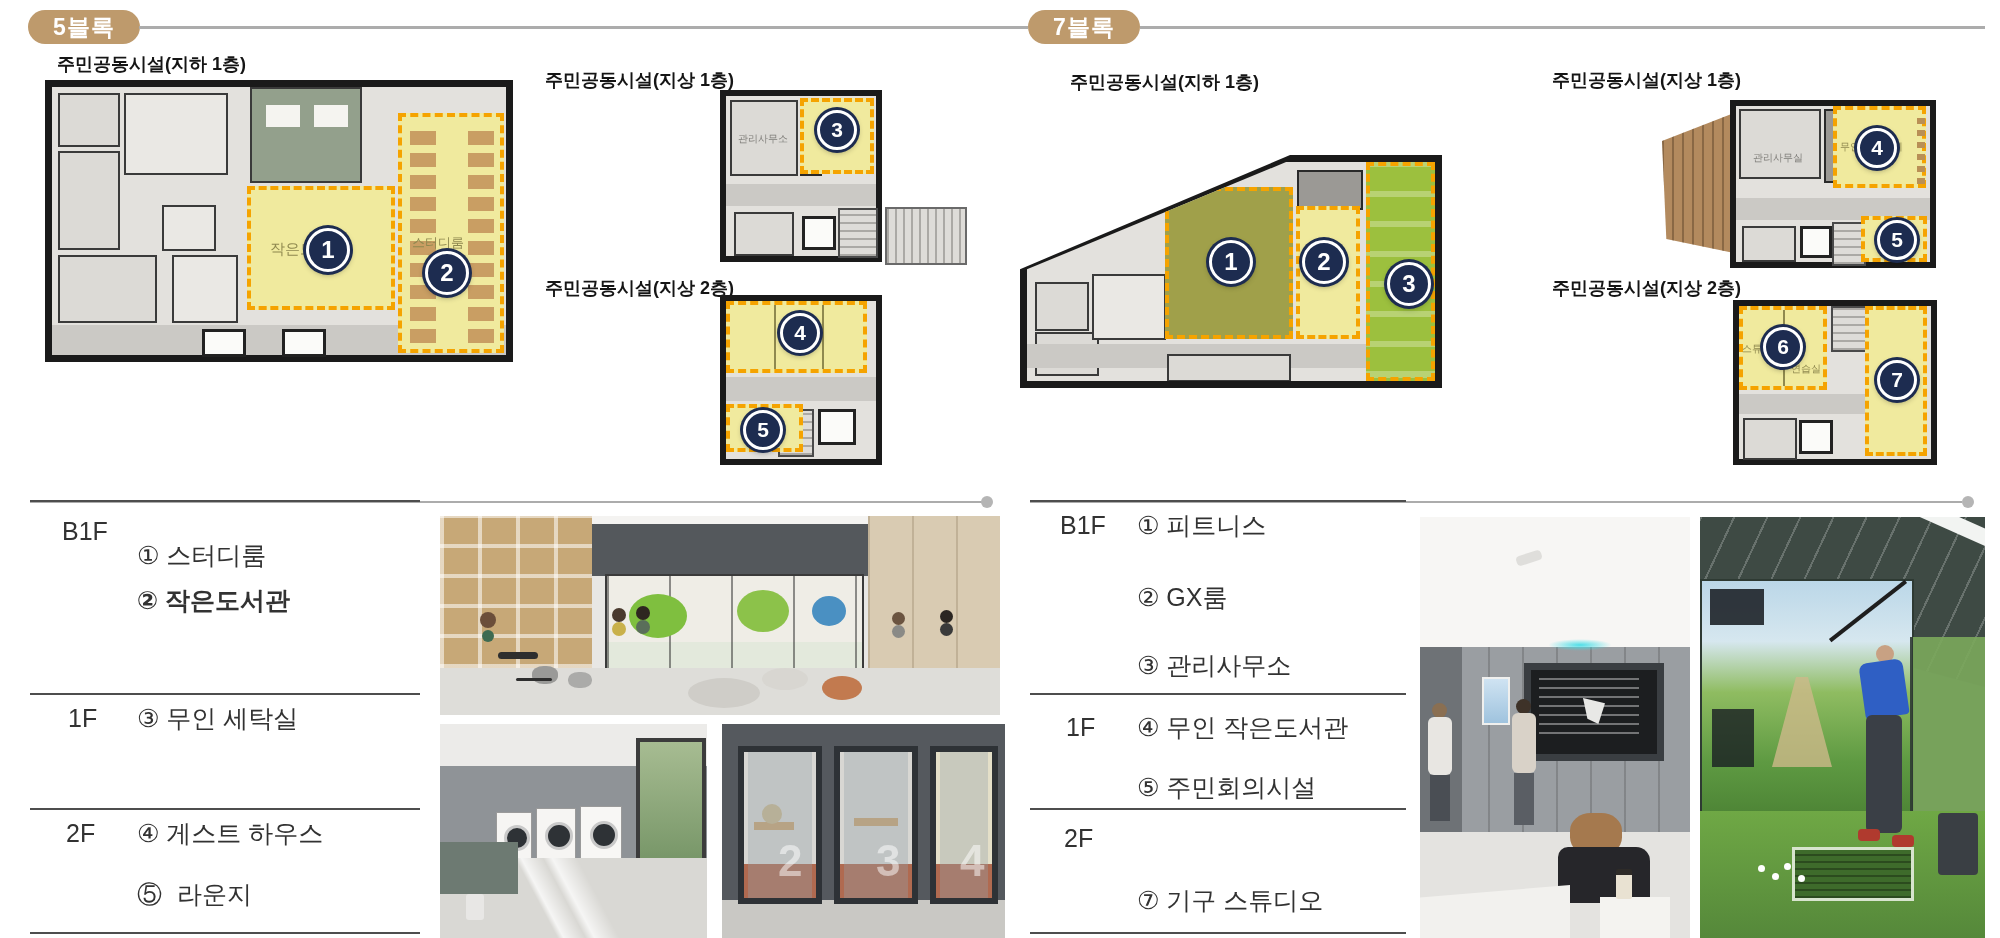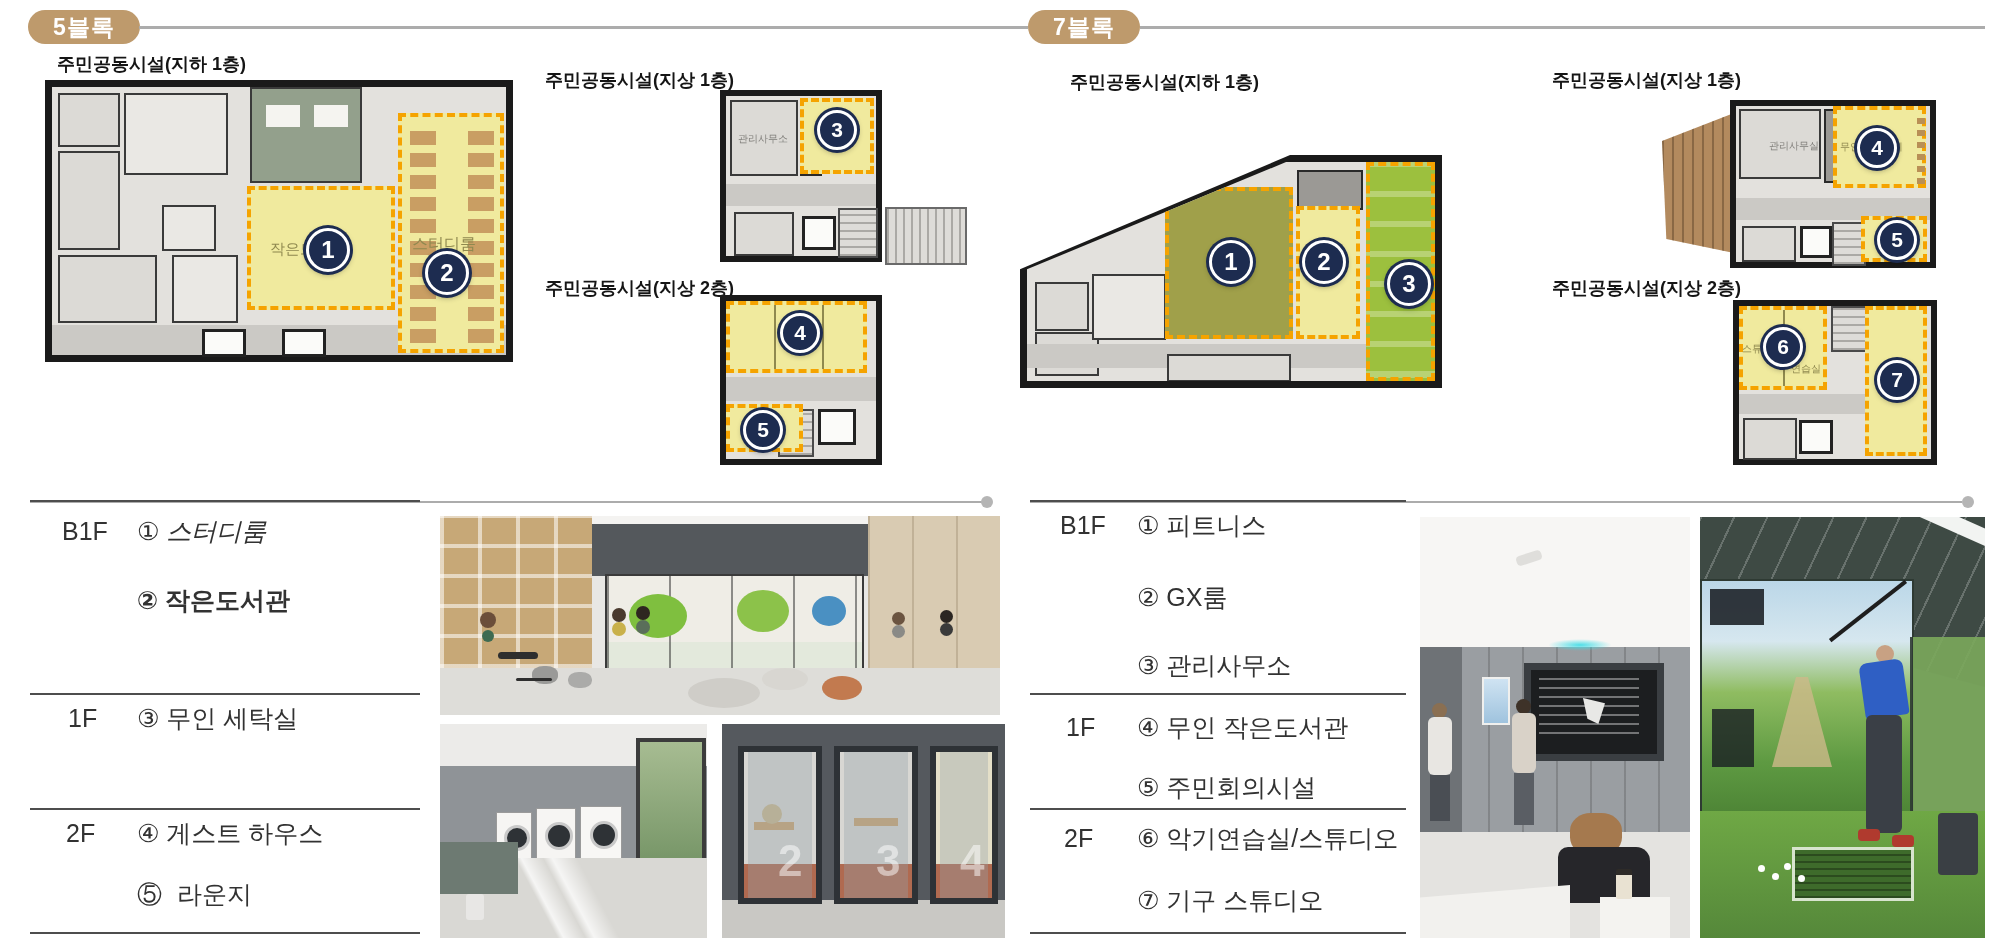--- a/index.html
+++ b/index.html
@@ -22,21 +22,21 @@
   .elev{position:absolute;background:#FBFBF9;border:3px solid #222;}
   .hatch{position:absolute;background:#DEDCD8;border:2px solid #4A4A4A;
          background-image:repeating-linear-gradient(0deg,#ABA9A5 0 2px,transparent 2px 8px);}
   .hatch.h90{background-image:repeating-linear-gradient(90deg,#ABA9A5 0 2px,transparent 2px 8px);}
   .hl{position:absolute;background:#F0EA9E;border:4px dashed #F5A300;box-sizing:border-box;}
   .marker{position:absolute;width:44px;height:44px;border-radius:50%;background:#1D2C50;
           border:3px solid #fff;box-shadow:0 0 0 3px #1D2C50,0 2px 6px rgba(0,0,0,.45);
           color:#fff;font-weight:bold;font-size:24px;display:flex;align-items:center;justify-content:center;
           box-sizing:border-box;z-index:5;}
   .marker.sm{width:40px;height:40px;font-size:21px;}
-  .roomlabel{position:absolute;color:#8F894F;font-size:16px;white-space:nowrap;z-index:1;}
+  .roomlabel{position:absolute;color:#8F894F;font-size:13px;white-space:nowrap;z-index:1;}
   .officelabel{position:absolute;color:#7E7C78;font-size:10px;white-space:nowrap;}
   .photo{position:absolute;overflow:hidden;background:#E8E7E4;}
   .pp{position:absolute;}
 </style>
 </head>
 <body>
 
 <div class="page">
 
   <div class="abs badge" style="left:28px;top:10px;width:112px;height:34px;">5블록</div>
@@ -119,21 +119,21 @@
       <div class="hl" style="left:269px;top:44px;width:64px;height:133px;"></div>
       <div class="marker" style="left:275px;top:78px;">2</div>
       <div class="hl" style="left:339px;top:0;width:69px;height:219px;background:#9CC03E;background-image:repeating-linear-gradient(0deg,rgba(255,255,255,.28) 0 6px,transparent 6px 30px);"></div>
       <div class="marker" style="left:360px;top:100px;">3</div>
     </div>
   </div>
 
   <div class="abs" style="left:1662px;top:113px;width:72px;height:140px;background:#B38A5E;background-image:repeating-linear-gradient(90deg,rgba(60,40,20,.35) 0 2px,transparent 2px 10px);clip-path:polygon(0 20%,100% 0,100% 100%,6% 90%);"></div>
   <div class="abs plan-sm" style="left:1730px;top:100px;width:194px;height:156px;">
     <div class="room" style="left:3px;top:3px;width:78px;height:66px;">
-      <div class="officelabel" style="left:12px;top:28px;margin-left:16px;">관리사무실</div>
+      <div class="officelabel" style="left:12px;top:40px;">관리사무실</div>
     </div>
     <div class="room dark" style="left:88px;top:3px;width:32px;height:70px;"></div>
     <div class="corr" style="left:0;top:92px;width:194px;height:22px;"></div>
     <div class="room" style="left:6px;top:120px;width:50px;height:32px;"></div>
     <div class="elev" style="left:64px;top:120px;width:26px;height:26px;"></div>
     <div class="hatch" style="left:96px;top:116px;width:30px;height:40px;"></div>
     <div class="hl" style="left:97px;top:0;width:93px;height:82px;">
       <div class="abs" style="left:80px;top:4px;width:8px;height:70px;background-image:repeating-linear-gradient(0deg,#B98F55 0 6px,transparent 6px 12px);"></div>
     </div>
     <div class="roomlabel" style="left:104px;top:34px;font-size:10px;">무인 로봇카페</div>
@@ -160,41 +160,40 @@
   <div class="abs" style="left:30px;top:501px;width:956px;height:2px;background:#ACACAC;"></div>
   <div class="abs dot" style="left:981px;top:496px;"></div>
   <div class="abs" style="left:1030px;top:501px;width:932px;height:2px;background:#ACACAC;"></div>
   <div class="abs dot" style="left:1962px;top:496px;"></div>
 
   <div class="abs tline" style="left:30px;top:500px;width:390px;"></div>
   <div class="abs tline" style="left:30px;top:693px;width:390px;"></div>
   <div class="abs tline" style="left:30px;top:808px;width:390px;"></div>
   <div class="abs tline" style="left:30px;top:932px;width:390px;"></div>
   <div class="abs floor" style="left:62px;top:516px;">B1F</div>
-  <div class="abs item" style="left:137px;top:516px;font-style:italic;">① 스터디룸</div>
+  <div class="abs item" style="left:137px;top:540px;">① 스터디룸</div>
   <div class="abs item" style="left:137px;top:585px;font-weight:bold;">② 작은도서관</div>
   <div class="abs floor" style="left:68px;top:703px;">1F</div>
   <div class="abs item" style="left:137px;top:703px;">③ 무인 세탁실</div>
   <div class="abs floor" style="left:66px;top:818px;">2F</div>
   <div class="abs item" style="left:137px;top:818px;">④ 게스트 하우스</div>
   <div class="abs item" style="left:137px;top:882px;font-family:Liberation Mono, monospace;">⑤ 라운지</div>
 
   <div class="abs tline" style="left:1030px;top:500px;width:376px;"></div>
   <div class="abs tline" style="left:1030px;top:693px;width:376px;"></div>
   <div class="abs tline" style="left:1030px;top:808px;width:376px;"></div>
   <div class="abs tline" style="left:1030px;top:932px;width:376px;"></div>
   <div class="abs floor" style="left:1060px;top:510px;">B1F</div>
   <div class="abs item" style="left:1137px;top:510px;">① 피트니스</div>
   <div class="abs item" style="left:1137px;top:582px;">② GX룸</div>
   <div class="abs item" style="left:1137px;top:650px;">③ 관리사무소</div>
   <div class="abs floor" style="left:1066px;top:712px;">1F</div>
   <div class="abs item" style="left:1137px;top:712px;">④ 무인 작은도서관</div>
   <div class="abs item" style="left:1137px;top:772px;">⑤ 주민회의시설</div>
   <div class="abs floor" style="left:1064px;top:823px;">2F</div>
-  <div class="abs item" style="left:1137px;top:823px;">⑥ 악기연습실/스튜디오</div>
   <div class="abs item" style="left:1137px;top:885px;">⑦ 기구 스튜디오</div>
 
   <div class="photo" style="left:440px;top:516px;width:560px;height:199px;">
     <div class="pp" style="left:0;top:0;width:560px;height:34px;background:#F4F3F1;"></div>
     <div class="pp" style="left:118px;top:8px;width:334px;height:52px;background:#54585C;clip-path:polygon(6% 0,94% 0,100% 100%,0 100%);"></div>
     <div class="pp" style="left:0;top:0;width:152px;height:152px;background:#C7A877;background-image:repeating-linear-gradient(90deg,rgba(255,255,255,.55) 0 4px,transparent 4px 38px),repeating-linear-gradient(0deg,rgba(255,255,255,.55) 0 4px,transparent 4px 30px);"></div>
     <div class="pp" style="left:428px;top:0;width:132px;height:152px;background:#D9CBB2;background-image:repeating-linear-gradient(90deg,rgba(120,100,70,.25) 0 2px,transparent 2px 44px);"></div>
     <div class="pp" style="left:165px;top:58px;width:255px;height:94px;background:#EFEDE6;border:2px solid #3A3A3A;background-image:repeating-linear-gradient(90deg,rgba(40,40,40,.5) 0 2px,transparent 2px 62px),linear-gradient(0deg,#E3E9DC 0 30%,transparent 30%);">
       <div class="pp" style="left:22px;top:18px;width:58px;height:44px;border-radius:50%;background:#7FBF3F;"></div>
       <div class="pp" style="left:130px;top:14px;width:52px;height:42px;border-radius:50%;background:#8CC24A;"></div>

